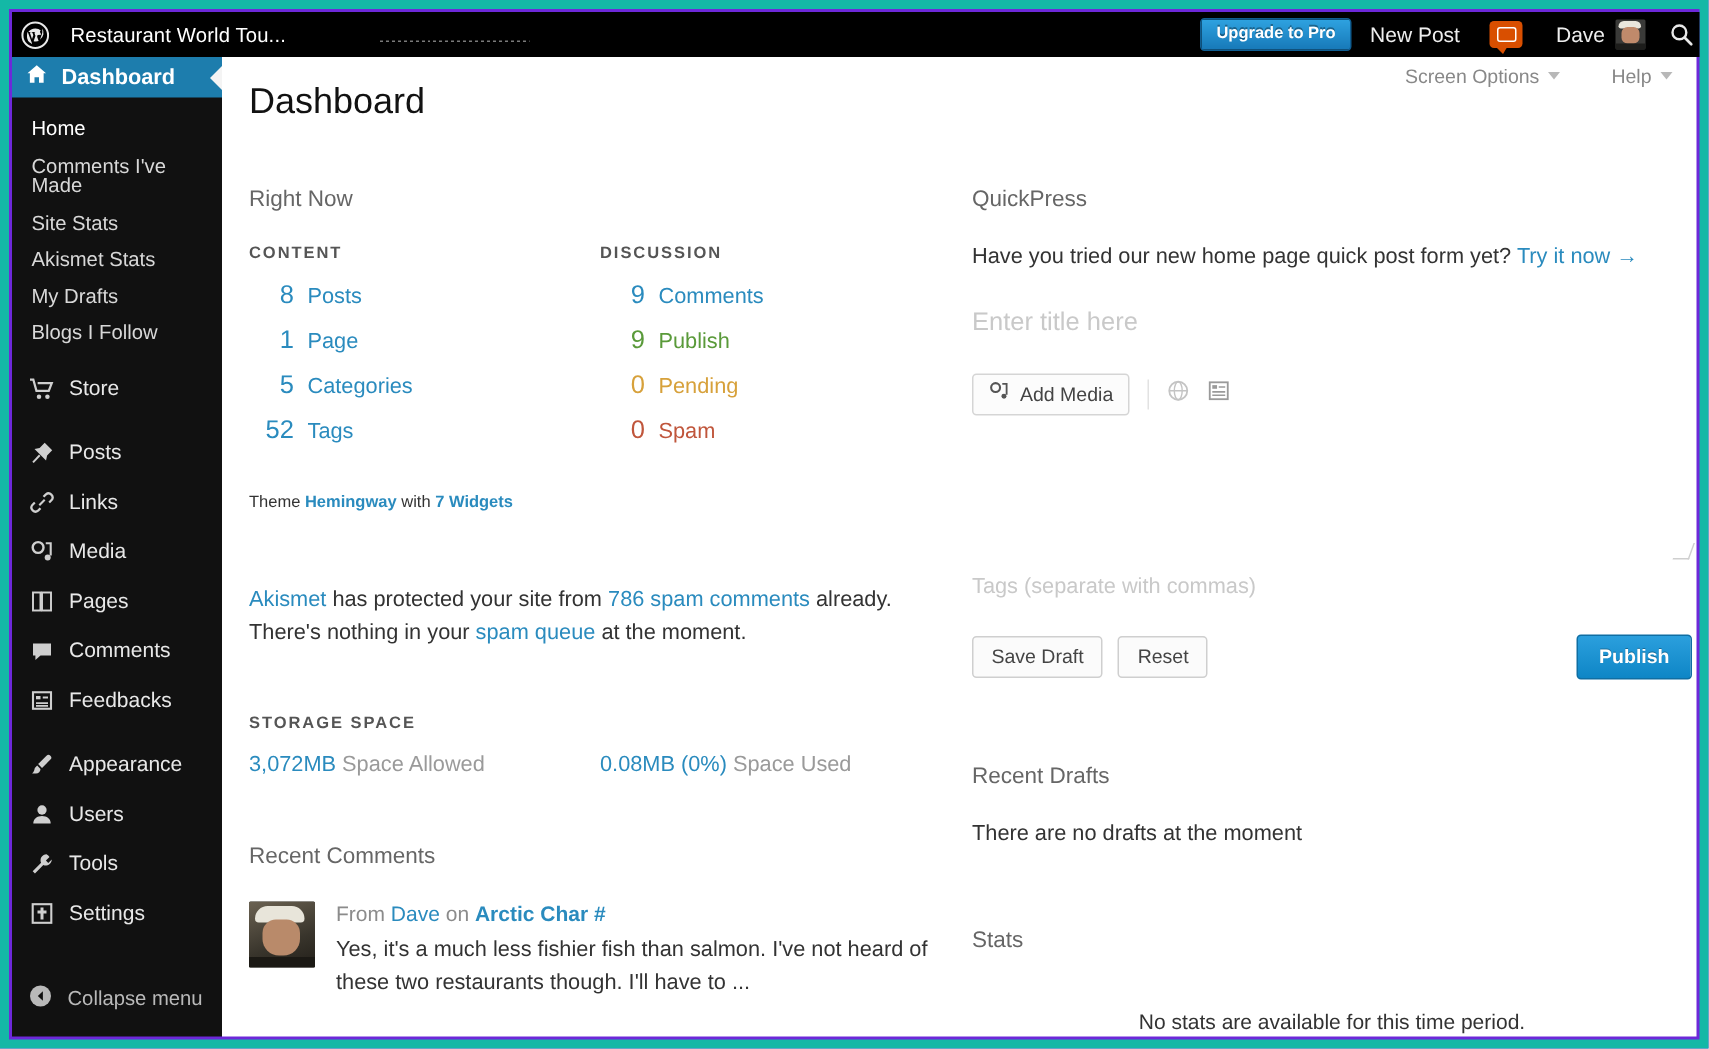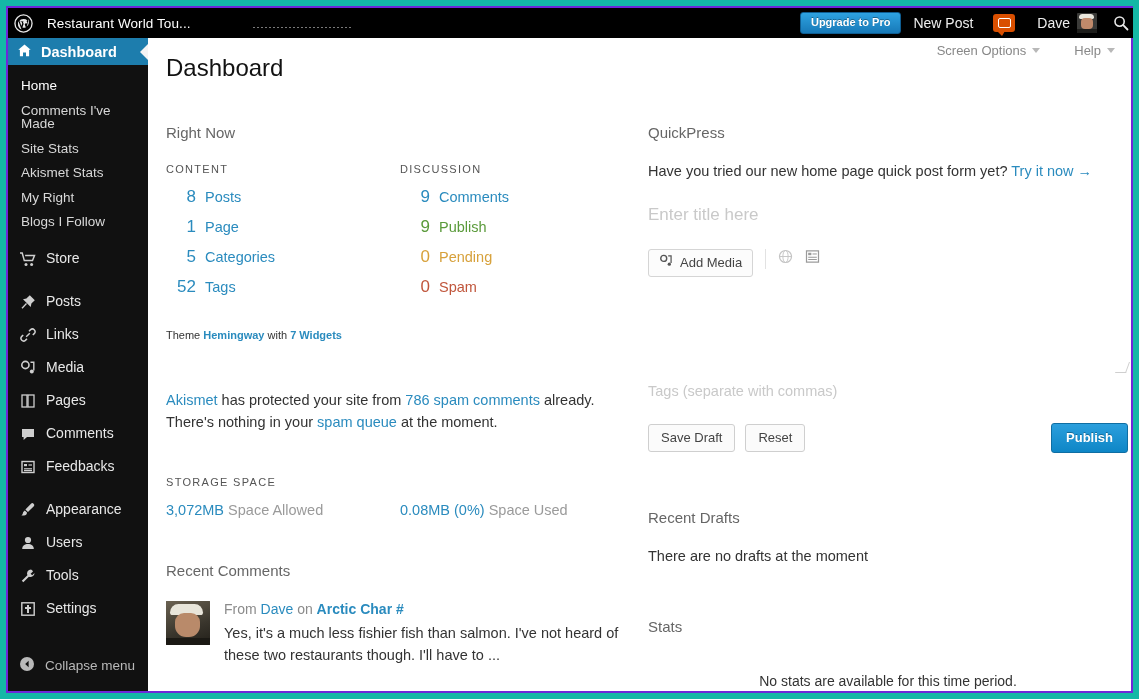--- a/index.html
+++ b/index.html
@@ -118,21 +118,21 @@
   }
 
   .col-left{position:absolute;left:18px;top:86px;width:470px;}
   .col-right{position:absolute;left:500px;top:86px;width:480px;}
 
   .widget-title{font-size:15px;color:#666666;margin:0 0 22px;font-weight:normal;}
 
   .rn-cols{display:flex;}
   .rn-col{width:234px;}
   .rn-head{
-    font-size:11px;letter-spacing:1.3px;color:#555;margin-bottom:12px;font-weight:normal;
+    font-size:11px;letter-spacing:1.3px;color:#555;margin-bottom:12px;font-weight:bold;
   }
   .rn-row{display:flex;align-items:baseline;margin-bottom:10px;font-size:14.5px;}
   .rn-num{
     width:30px;text-align:right;margin-right:9px;font-size:17px;color:#2a8bbe;
   }
   .rn-lbl{color:#2a8bbe;font-size:14.5px;}
   .green .rn-num,.green .rn-lbl{color:#5a9a3a;}
   .orange .rn-num,.orange .rn-lbl{color:#d7a13b;}
   .red .rn-num,.red .rn-lbl{color:#c0563c;}
 
@@ -157,21 +157,21 @@
   .rc-av.gravatar{background:#1e73be;display:flex;align-items:center;justify-content:center;}
   .rc-body{flex:1;}
   .rc-head{font-size:14px;color:#8b8b8b;margin-bottom:5px;}
   .rc-text{font-size:14.5px;color:#333;line-height:1.55;}
 
   
   .qp-intro{font-size:14.5px;color:#333;margin-bottom:26px;}
   .qp-title{
     font-size:17px;color:#c9c9c9;border:0;border-bottom:0;padding:0;margin-bottom:24px;
   }
-  .qp-toolbar{display:flex;gap:12px;}
+  .qp-toolbar{display:flex;align-items:center;gap:12px;}
   .addmedia{
     display:inline-flex;align-items:center;gap:7px;
     border:1px solid #d5d5d5;background:#fcfcfc;border-radius:3px;
     padding:4px 10px 5px;font-size:13px;color:#444;
   }
   .tb-sep{width:1px;height:20px;background:#e2e2e2;}
   .qp-area{height:96px;position:relative;}
   .resize-h{
     position:absolute;right:0;bottom:0;width:10px;height:10px;
     border-right:1px solid #cfcfcf;border-bottom:1px solid #cfcfcf;transform:skewX(-20deg);
@@ -243,21 +243,21 @@
       </span>
       <span>Dashboard</span>
       <span class="arrow"></span>
     </div>
 
     <div class="submenu">
       <div class="cur">Home</div>
       <div>Comments I've Made</div>
       <div>Site Stats</div>
       <div>Akismet Stats</div>
-      <div>My Right</div>
+      <div>My Drafts</div>
       <div>Blogs I Follow</div>
     </div>
 
     <div class="menu-item">
       <span class="ico">
         <svg width="16" height="15" viewBox="0 0 16 15">
             <path d="M0 1h2.2l2.1 7.6h8.2l2-5.2H5.1" fill="none" stroke="#cfcfcf" stroke-width="1.5"></path>
             <circle cx="6" cy="12.5" r="1.5" fill="#cfcfcf"></circle>
             <circle cx="11.6" cy="12.5" r="1.5" fill="#cfcfcf"></circle>
           </svg>

